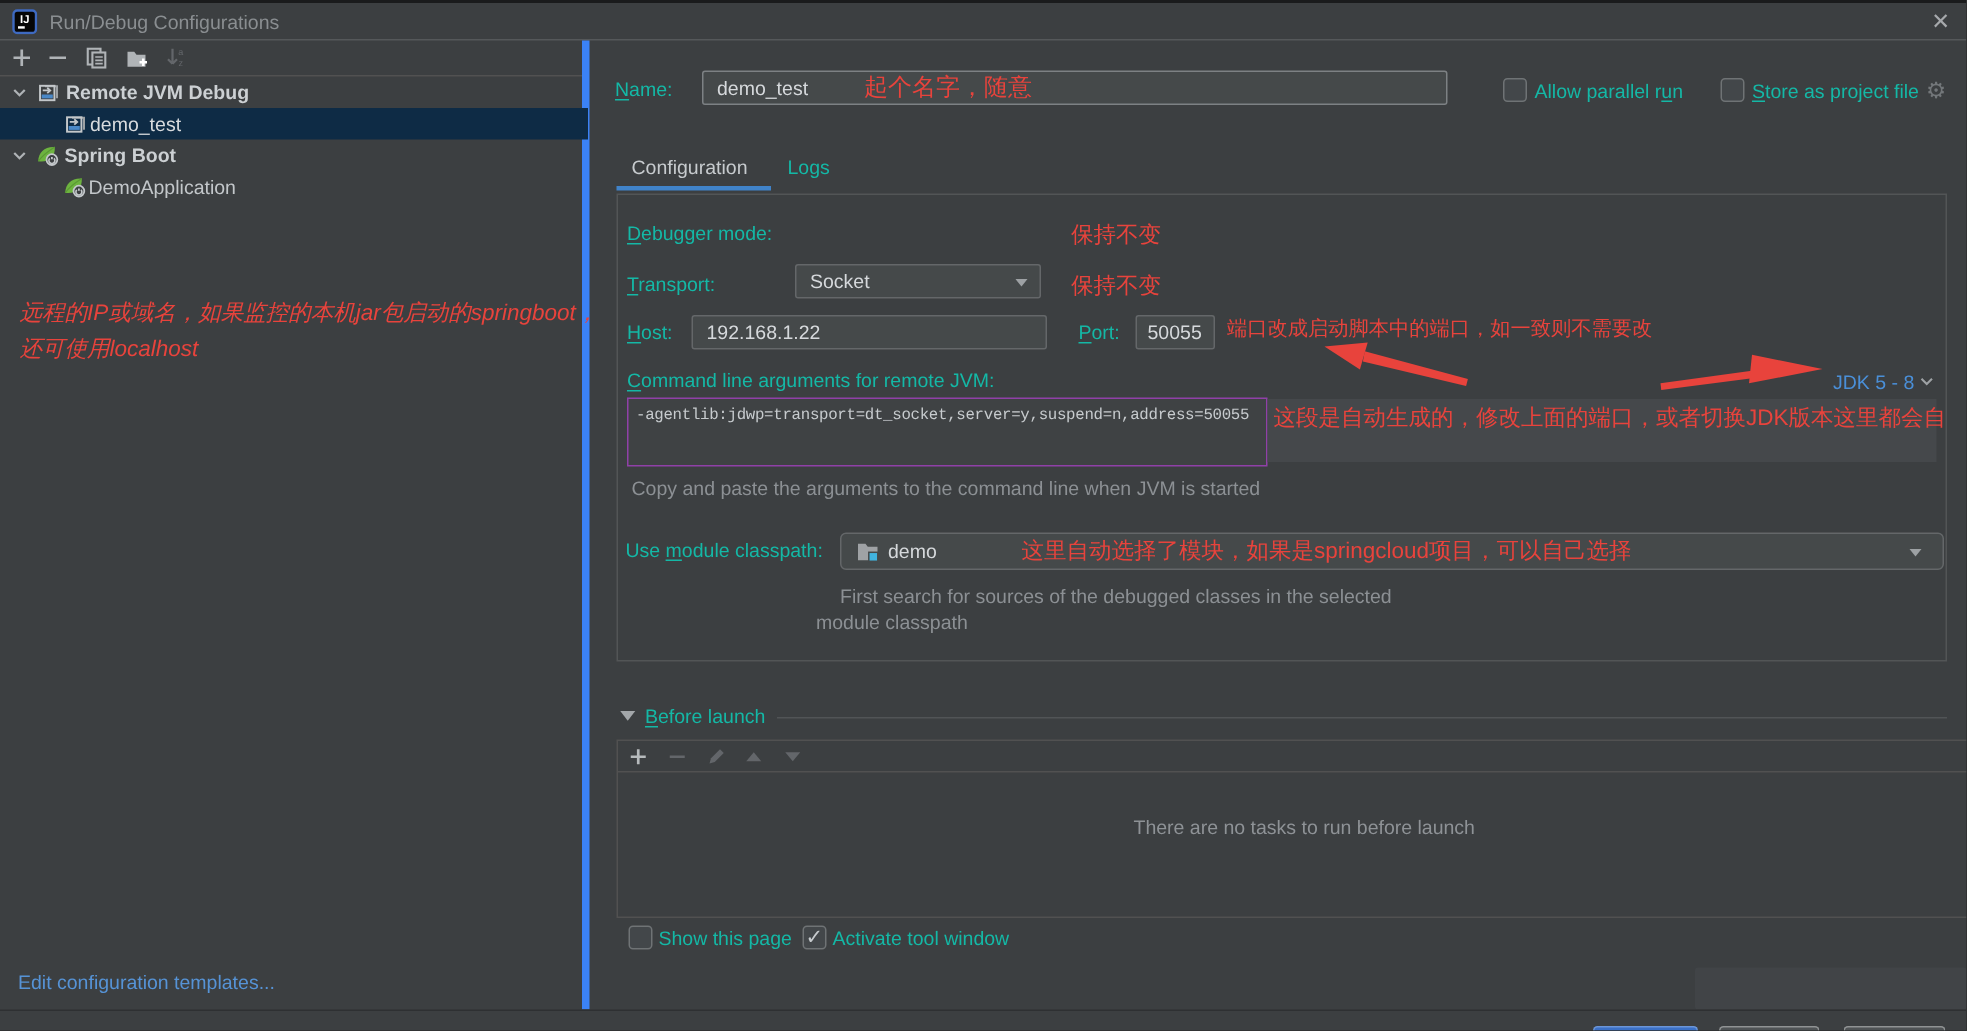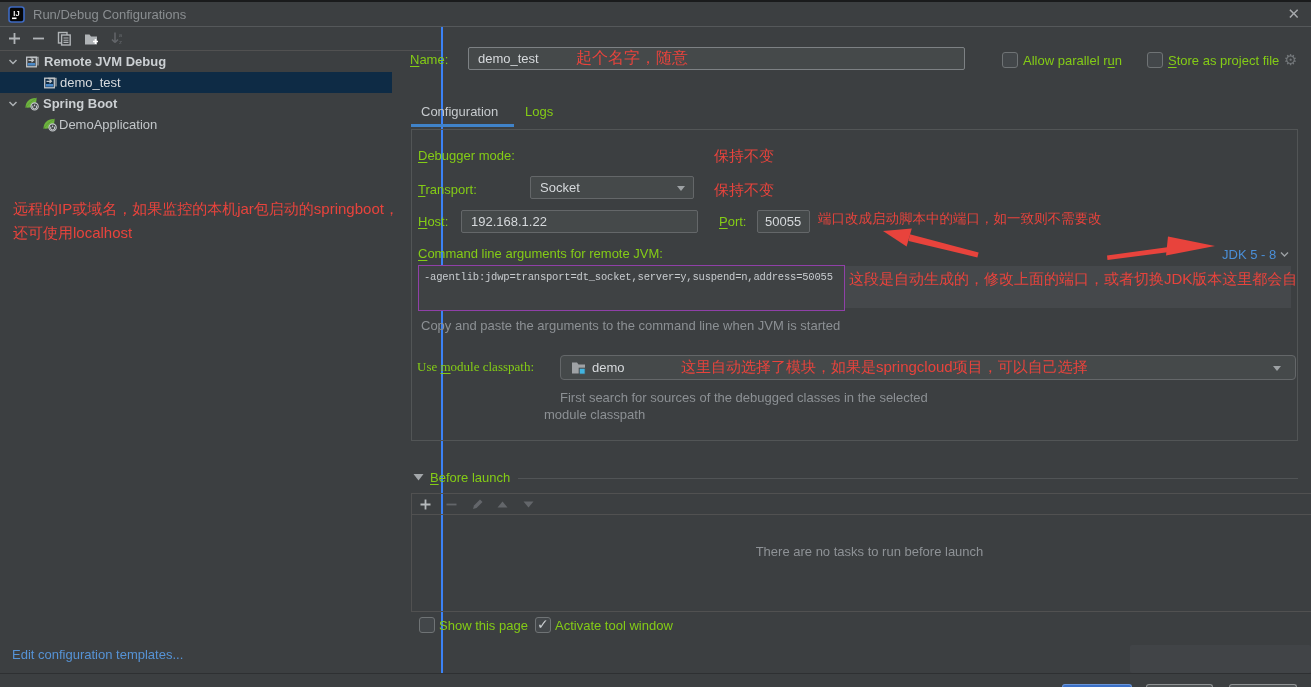--- a/index.html
+++ b/index.html
@@ -1,42 +1,42 @@
 <!DOCTYPE html>
 <html><head>
 <meta charset="utf-8">
 <style>
   html,body{margin:0;padding:0;background:#2b2b2b;}
   #win{position:relative;width:1311px;height:687px;background:#3c3f41;overflow:hidden;
        font-family:"Liberation Sans","DejaVu Sans",sans-serif;font-size:13px;color:#bdc1c4;
        -webkit-font-smoothing:antialiased;}
   .abs{position:absolute;}
-  .lbl{position:absolute;color:#84cc16;font-size:13px;white-space:nowrap;}
+  .lbl{position:absolute;color:#14b8a6;font-size:13px;white-space:nowrap;}
   .mn{text-decoration:underline;text-underline-offset:2px;}
   .red{position:absolute;color:#e8433c;font-size:15px;white-space:nowrap;}
   .field{position:absolute;background:#45494a;border:1px solid #646769;border-radius:2px;box-sizing:border-box;}
   .field .val{position:absolute;left:9px;top:0;bottom:0;display:flex;align-items:center;color:#d6d9dc;font-size:13px;white-space:nowrap;}
   .combo-arrow{position:absolute;right:8px;top:50%;margin-top:-2px;width:0;height:0;
     border-left:4.5px solid transparent;border-right:4.5px solid transparent;border-top:5px solid #9da1a4;}
   .cb{position:absolute;width:14px;height:14px;background:#43474a;border:1px solid #6f7375;border-radius:3px;box-sizing:content-box;}
   .cb .tick{position:absolute;left:1px;top:-2px;color:#c7cbce;font-size:14px;font-weight:bold;}
   .hint{position:absolute;color:#8c9094;font-size:13px;white-space:nowrap;}
   
   #topstrip{left:0;top:0;width:1311px;height:2px;background:#1a1b1c;}
   #titlebar{left:0;top:2px;width:1311px;height:25px;border-bottom:1px solid #55585a;box-sizing:border-box;}
   #title-text{position:absolute;left:33px;top:5px;color:#8a8e91;font-size:13px;}
   #close-btn{position:absolute;right:11px;top:3px;color:#a6a9ac;font-size:15px;cursor:default;}
   
-  #sidebar{left:0;top:27px;width:443px;height:646px;border-right:2px solid #3b82f6;box-sizing:border-box;}
+  #sidebar{left:0;top:27px;width:393px;height:646px;border-right:5px solid #3b82f6;box-sizing:border-box;}
   #sb-toolbar{position:absolute;left:0;top:0;width:100%;height:24px;border-bottom:1px solid #515151;box-sizing:border-box;}
   .tree-row{position:absolute;left:0;width:392px;height:21px;display:flex;align-items:center;}
   .tree-row.sel{background:#0e2b45;}
   .tree-label{font-size:13px;color:#c3c7ca;white-space:nowrap;}
   .tree-label.b{font-weight:bold;color:#ccd0d3;}
-  #sb-note{position:absolute;left:13px;top:170px;color:#e8433c;font-size:15px;line-height:24px;white-space:nowrap;}
+  #sb-note{position:absolute;left:13px;top:170px;color:#e8433c;font-size:15px;line-height:24px;white-space:nowrap;font-style:italic;}
   #sb-link{position:absolute;left:12px;top:620px;color:#5693d6;font-size:13px;white-space:nowrap;cursor:pointer;}
   
   #tabs-underline{left:411px;top:124px;width:103px;height:3px;background:#4083c9;}
   #panel{left:411px;top:129px;width:887px;height:312px;border:1px solid #525556;box-sizing:border-box;}
   #cmd-area{left:418px;top:265px;width:427px;height:46px;background:#3f4244;border:1px solid #9040a8;box-sizing:border-box;}
   #cmd-text{position:absolute;left:5px;top:5px;font-family:"Liberation Mono","DejaVu Sans Mono",monospace;
     font-size:10.5px;letter-spacing:-0.2px;color:#c7cbce;white-space:nowrap;}
   #cmd-note-bg{left:845px;top:266px;width:446px;height:42px;background:#45484b;}
   #cmd-note{position:absolute;left:849px;top:267px;color:#e8433c;font-size:15px;line-height:23px;white-space:nowrap;}
   #jdk-select{left:1222px;top:247px;color:#4a8fd8;font-size:13px;white-space:nowrap;cursor:pointer;}
@@ -217,21 +217,21 @@
   <span class="lbl" style="left:418px;top:246px;"><span class="mn">C</span><span>ommand line arguments for remote JVM:</span></span>
   <div class="abs" id="cmd-area">
     <span id="cmd-text">-agentlib:jdwp=transport=dt_socket,server=y,suspend=n,address=50055</span>
   </div>
   <div class="abs" id="cmd-note-bg"></div>
   <div id="cmd-note">
     <span>这段是自动生成的，修改上面的端口，或者切换JDK版本这里都会自</span><br>
   </div>
   <span class="hint" style="left:421px;top:318px;">Copy and paste the arguments to the command line when JVM is started</span>
 
-  <span class="lbl" style="left:417px;top:359px;font-family:Liberation Serif, serif;"><span>Use </span><span class="mn">m</span><span>odule classpath:</span></span>
+  <span class="lbl" style="left:417px;top:359px;"><span>Use </span><span class="mn">m</span><span>odule classpath:</span></span>
   <div class="field" style="left:560px;top:355px;width:736px;height:25px;border-radius:4px;">
     <span class="abs" style="left:10px;top:5px;">
       <svg width="16" height="14" viewBox="0 0 16 14">
         <path d="M1 1.5h5l1.5 2H14v9H1z" fill="#9fa2a5"></path>
         <rect x="8.2" y="7.2" width="6" height="6" fill="#41b4e0" stroke="#45494a" stroke-width="1"></rect>
       </svg>
     </span>
     <span class="val" style="left:31px;">demo</span>
     <span class="val" style="left:120px;color:#e8433c;font-size:15px;">这里自动选择了模块，如果是springcloud项目，可以自己选择</span>
     <span class="combo-arrow" style="right:14px;"></span>

